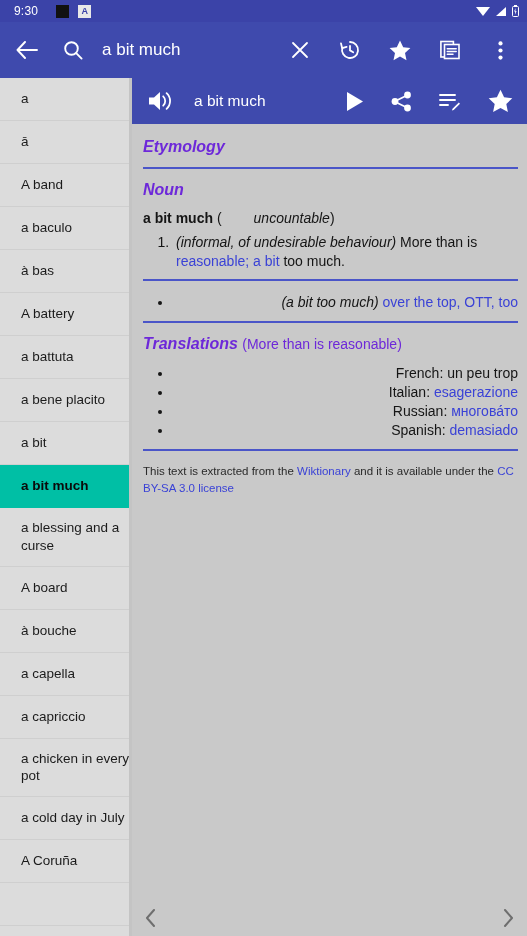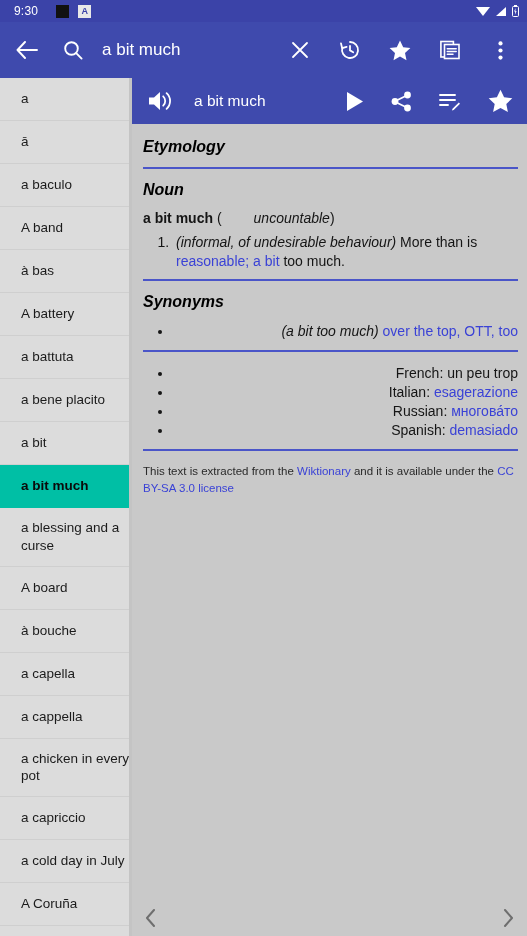--- a/index.html
+++ b/index.html
@@ -59,21 +59,21 @@
   .wordbar {
     height:46px; flex:0 0 46px; background:#3f4aad; color:#fff;
     display:flex; align-items:center; padding:0 14px 0 16px;
   }
   .wordbar .word { font-size:15.5px; margin-left:20px; flex:1 1 auto; white-space:nowrap; }
   .wordbar .actions { display:flex; align-items:center; gap:27px; }
 
   .article { flex:1 1 auto; padding:14px 9px 0 11px; overflow:hidden; }
   .sec-h {
     font-size:16px; font-style:italic; font-weight:bold;
-    color:#000000; margin:0 0 11px 0;
+    color:#6d28d9; margin:0 0 11px 0;
   }
   .sec-h .sub { font-weight:normal; font-style:normal; font-size:14px; }
   p.para { font-size:14px; color:#151515; line-height:1.33; margin-bottom:9px; }
   .rule { height:2px; background:#4a55c8; margin:9px 0 12px 0; }
   a, .lnk { color:#3a42d6; text-decoration:none; }
   .lnk-it { color:#3a42d6; font-style:italic; }
   .defline { font-size:14px; color:#151515; margin-bottom:7px; }
   .defline b { font-weight:bold; }
   .defline i { font-style:italic;padding-left:32px; }
   ol.defs { margin:0 0 4px 30px; font-size:14px; color:#151515; line-height:1.33; }
@@ -168,24 +168,24 @@
 
     <div class="sidebar">
       <div id="side-list">
           <div class="side-item">
             <span>a</span>
           </div>
           <div class="side-item">
             <span>ā</span>
           </div>
           <div class="side-item">
+            <span>A band</span>
+          </div>
+          <div class="side-item">
             <span>a baculo</span>
-          </div>
-          <div class="side-item">
-            <span>A band</span>
           </div>
           <div class="side-item">
             <span>à bas</span>
           </div>
           <div class="side-item">
             <span>A battery</span>
           </div>
           <div class="side-item">
             <span>a battuta</span>
           </div>
@@ -204,27 +204,24 @@
           <div class="side-item">
             <span>A board</span>
           </div>
           <div class="side-item">
             <span>à bouche</span>
           </div>
           <div class="side-item">
             <span>a capella</span>
           </div>
           <div class="side-item">
-            <span>a cappella</span>
+            <span>a capriccio</span>
           </div>
           <div class="side-item">
             <span>a chicken in every pot</span>
-          </div>
-          <div class="side-item">
-            <span>a capriccio</span>
           </div>
           <div class="side-item">
             <span>a cold day in July</span>
           </div>
           <div class="side-item">
             <span>A Coruña</span>
           </div>
           <div class="side-item"></div>
         </div>
       <div class="side-scroll"></div>
@@ -278,29 +275,32 @@
         <div class="defline">
           <b>a bit much</b><span> (</span><i>uncountable</i><span>)</span>
         </div>
         <ol class="defs">
           <li>
             <i>(informal, of undesirable behaviour)</i><span> More than is </span><span class="lnk">reasonable</span><span class="lnk">; </span><span class="lnk">a bit</span><span> too much.</span>
           </li>
         </ol>
         <div class="rule"></div>
 
-        <h2 class="sec-h">Synonyms</h2>
         <ul class="bullets">
           <li>
             <i>(a bit too much)</i>
             <span id="syn-links"><span class="lnk">over the top</span><span class="lnk">, </span><span class="lnk">OTT</span><span class="lnk">, </span><span class="lnk">too</span></span>
           </li>
         </ul>
         <div class="rule"></div>
 
+        <h2 class="sec-h">
+          <span>Translations</span>
+          <span class="sub">(More than is reasonable)</span>
+        </h2>
         <ul class="bullets trans-list" id="trans-list">
             <li><span>French</span><span>: </span><span>un peu trop</span></li>
             <li><span>Italian</span><span>: </span><span class="lnk">esagerazione</span></li>
             <li><span>Russian</span><span>: </span><span class="lnk">многова́то</span></li>
             <li><span>Spanish</span><span>: </span><span class="lnk">demasiado</span></li>
           </ul>
         <div class="rule"></div>
 
         <div class="footer-note">
           <span>This text is extracted from the </span><span class="lnk">Wiktionary</span><span> and it is available under the </span><span class="lnk">CC BY-SA 3.0 license</span>

